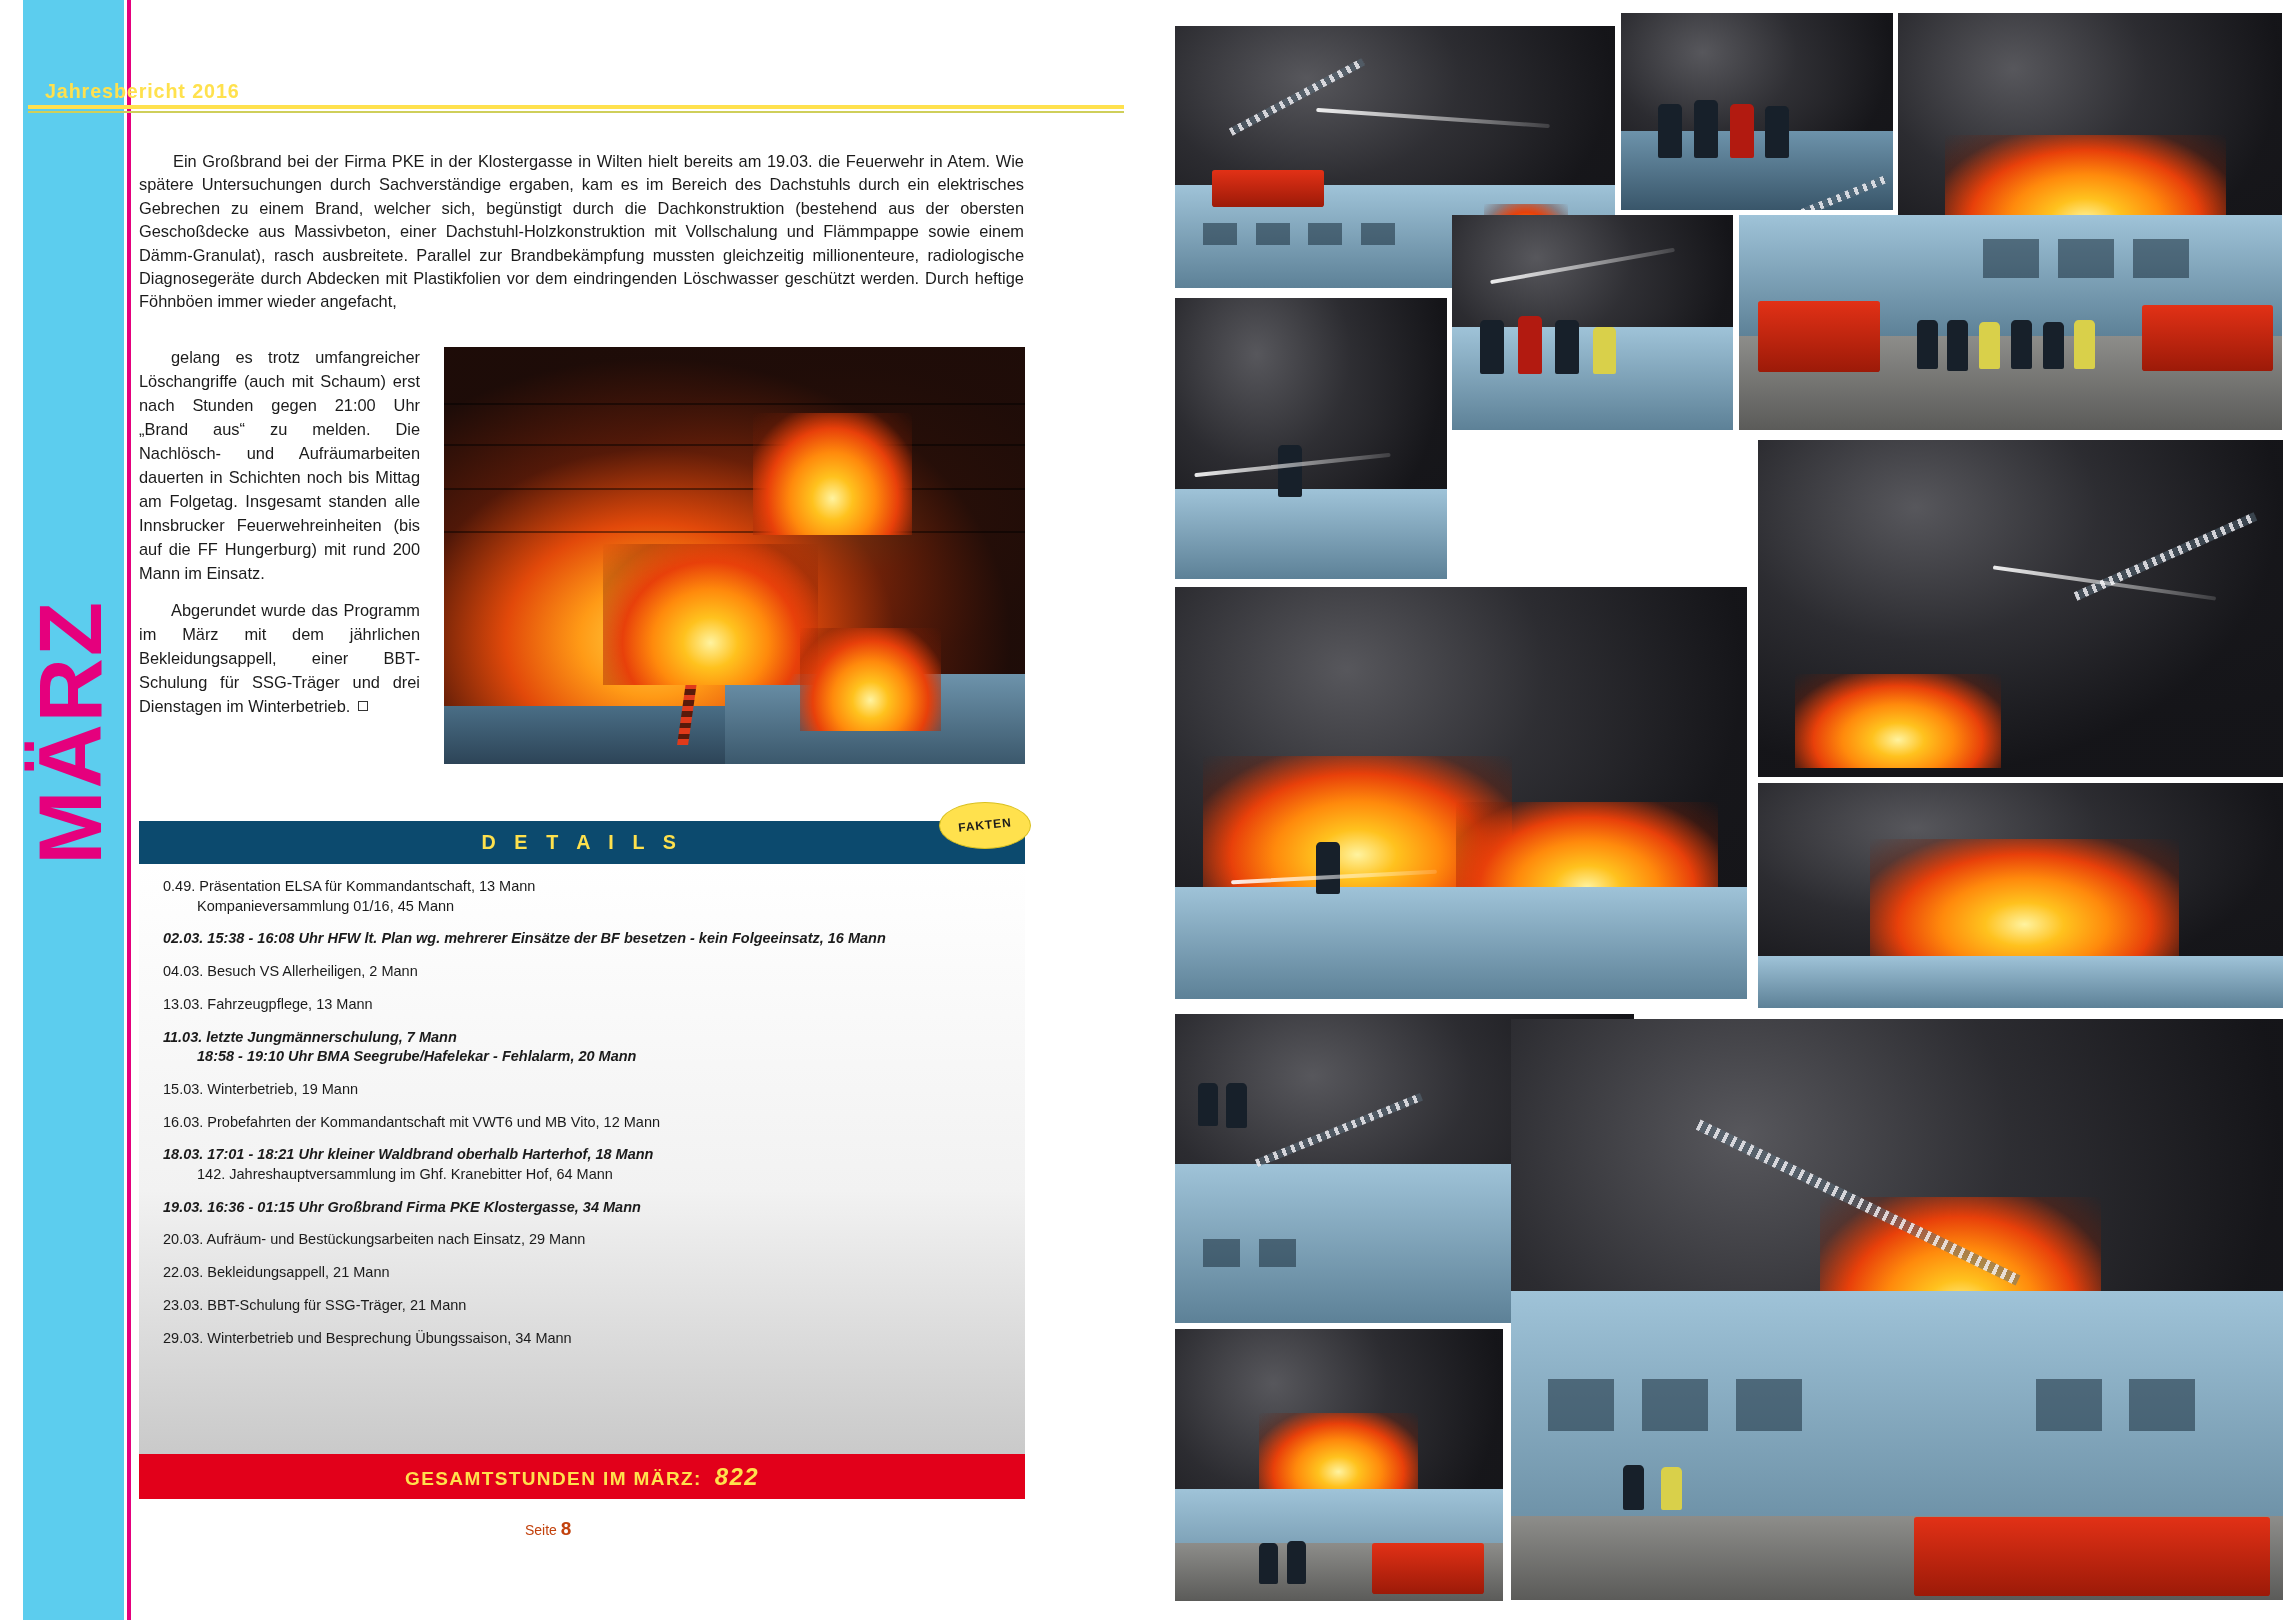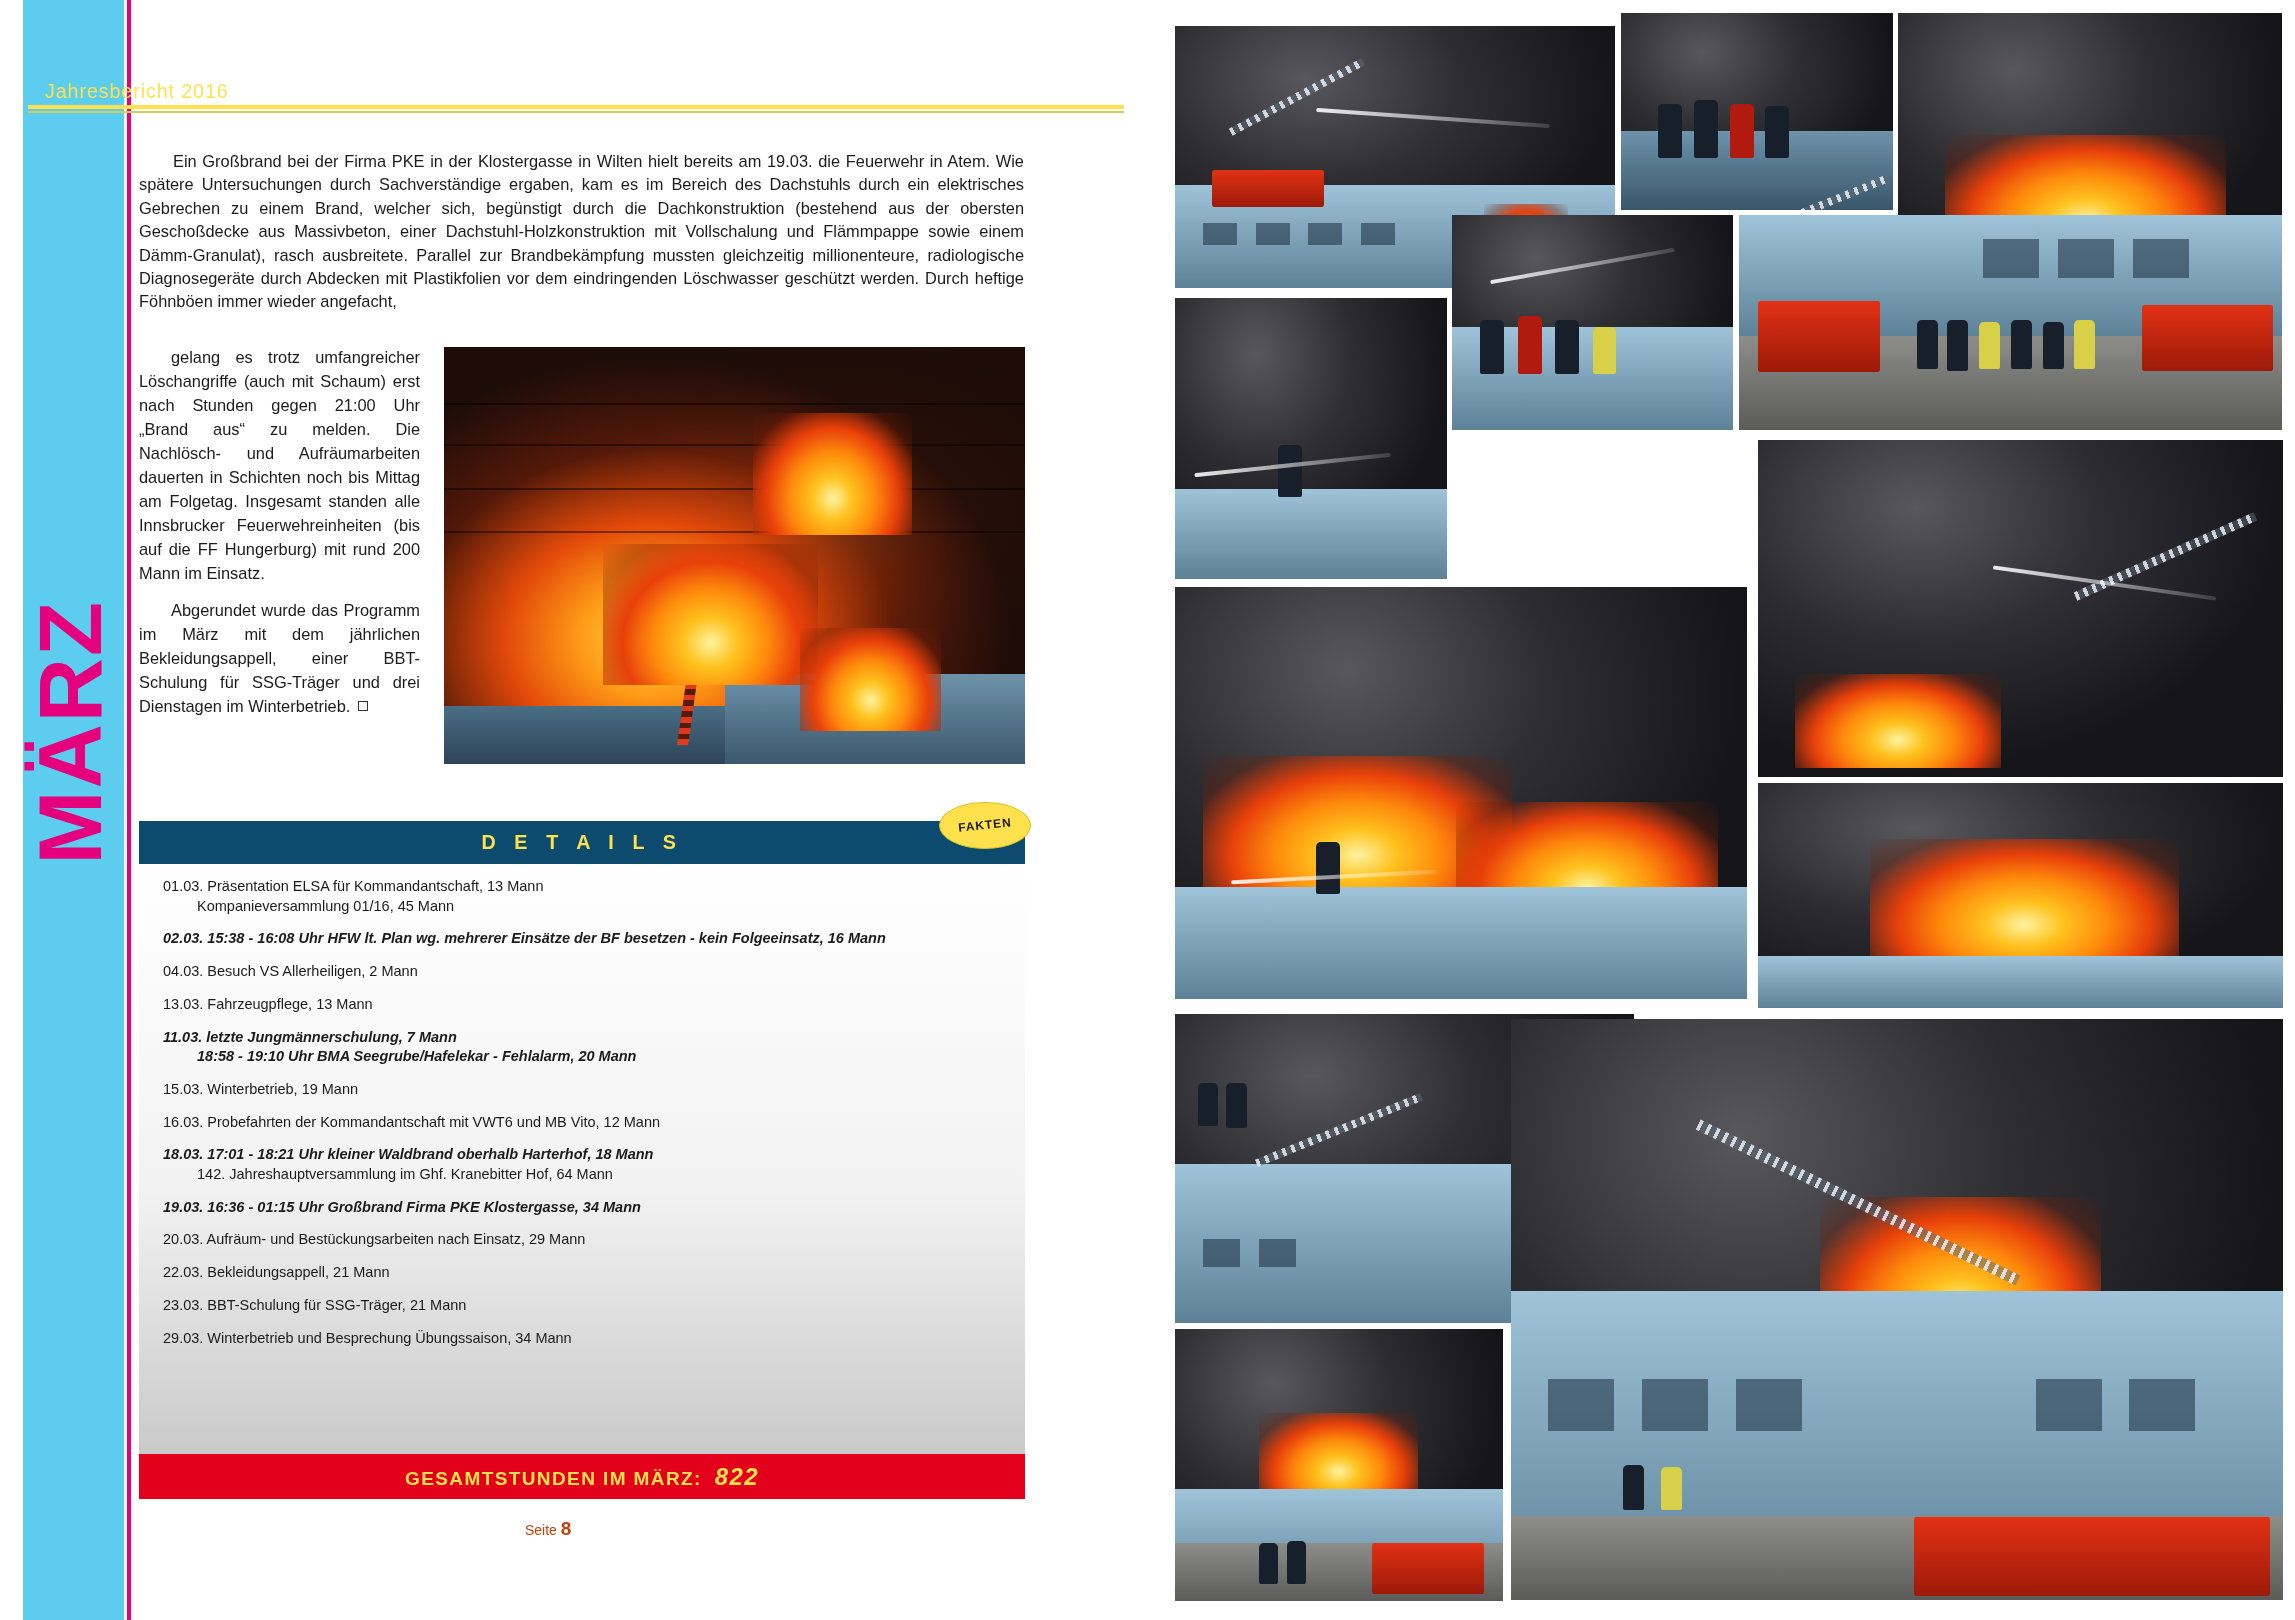--- a/index.html
+++ b/index.html
@@ -14,21 +14,21 @@
 
   .month-label{
     position:absolute;left:28px;top:600px;width:94px;
     font-family:"Liberation Sans",sans-serif;
     font-weight:bold;font-size:89px;color:#e5007d;
     letter-spacing:1.9px;line-height:0.95;text-align:center;
     writing-mode:vertical-rl;transform:rotate(180deg);
     white-space:nowrap;
   }
 
-  .jb-header{position:absolute;left:45px;top:80px;font-size:19.7px;font-weight:normal;color:#ffe14d;letter-spacing:0.9px;}
+  .jb-header{position:absolute;left:45px;top:80px;font-size:19.7px;font-weight:bold;color:#ffe14d;letter-spacing:0.9px;}
   .jb-rule{position:absolute;left:28px;top:105px;width:1096px;height:3.7px;background:#ffe14d;}
   .jb-rule2{position:absolute;left:28px;top:111px;width:1096px;height:1.9px;background:#cfcf5a;}
 
   .body-text{
     position:absolute;left:139px;top:150px;width:885px;
     font-size:16.4px;line-height:23.4px;color:#1b1b1b;
     text-align:justify;
   }
   .body-text p{margin:0 0 13px 0;text-indent:34px;}
   .narrow-col{
@@ -142,21 +142,21 @@
 
     <div class="details-band">
       <span>D E T A I L S</span>
     </div>
     <div class="fakten">
       <span>FAKTEN</span>
     </div>
 
     <div class="details-body">
       <div class="dline">
-        <span>01.03. Präsentation ELSA für Kommandantschaft, 13 Mann</span>
+        <span>0.49. Präsentation ELSA für Kommandantschaft, 13 Mann</span>
         <span class="sub">Kompanieversammlung 01/16, 45 Mann</span>
       </div>
       <div class="dline bold">
         <span>02.03. 15:38 - 16:08 Uhr  HFW lt. Plan wg. mehrerer Einsätze der BF besetzen - kein Folgeeinsatz, 16 Mann</span>
       </div>
       <div class="dline">
         <span>04.03. Besuch VS Allerheiligen, 2 Mann</span>
       </div>
       <div class="dline">
         <span>13.03. Fahrzeugpflege, 13 Mann</span>

